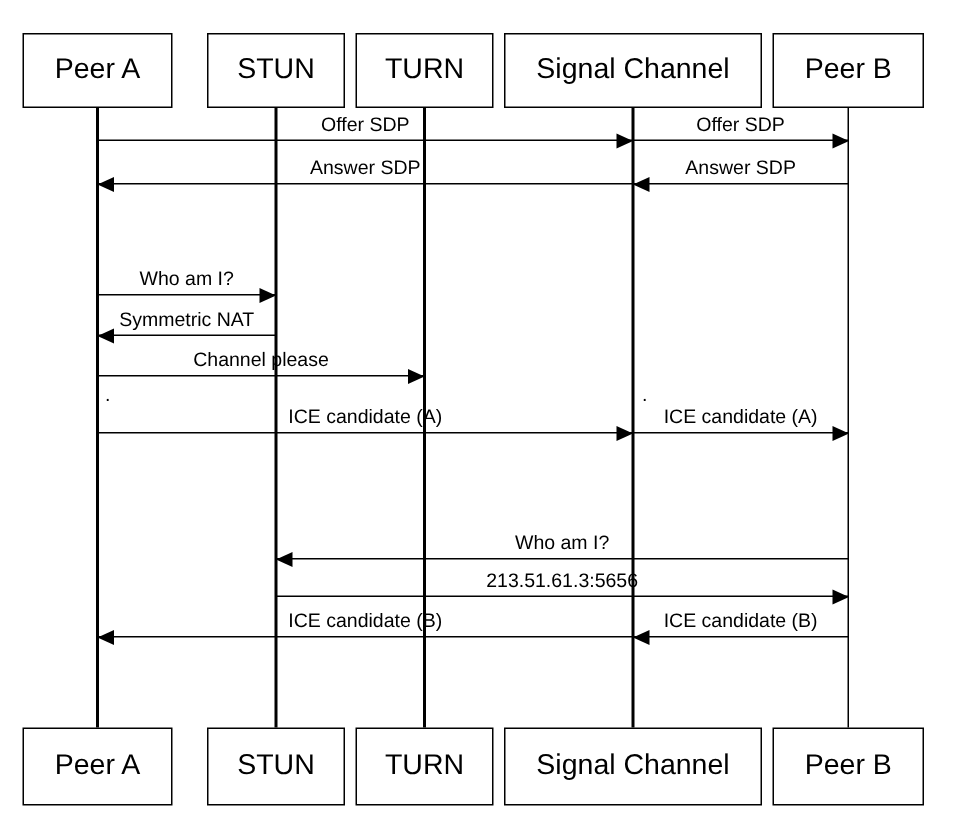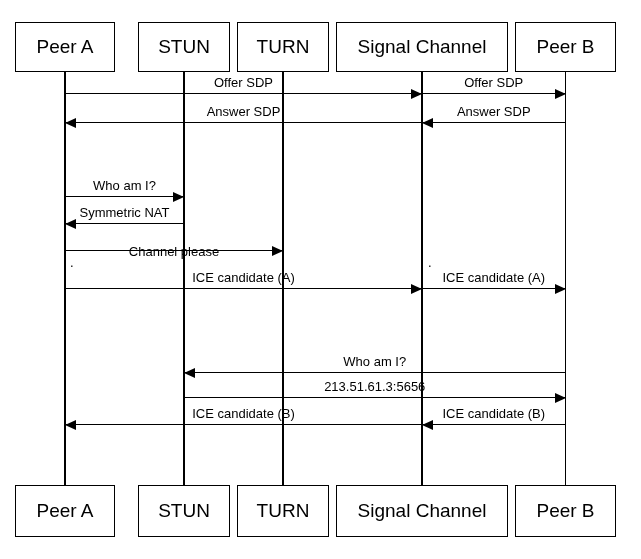--- a/index.html
+++ b/index.html
@@ -93,21 +93,21 @@
     <div class="arrow left" style="left: 65px; top: 117.5px;"></div>
     <div class="msg-label" style="left: 243.5px; top: 105px;">Answer SDP</div>
     <div class="msg-line" style="left: 65px; top: 196px; width: 119px;"></div>
     <div class="arrow right" style="left: 173px; top: 191.5px;"></div>
     <div class="msg-label" style="left: 124.5px; top: 179px;">Who am I?</div>
     <div class="msg-line" style="left: 65px; top: 223px; width: 119px;"></div>
     <div class="arrow left" style="left: 65px; top: 218.5px;"></div>
     <div class="msg-label" style="left: 124.5px; top: 206px;">Symmetric NAT</div>
     <div class="msg-line" style="left: 65px; top: 250px; width: 218px;"></div>
     <div class="arrow right" style="left: 272px; top: 245.5px;"></div>
-    <div class="msg-label" style="left: 174px; top: 245px;">Channel please</div>
+    <div class="msg-label" style="left: 174px; top: 233px;">Channel please</div>
     <div class="msg-line" style="left: 65px; top: 288px; width: 357px;"></div>
     <div class="arrow right" style="left: 411px; top: 283.5px;"></div>
     <div class="msg-label" style="left: 243.5px; top: 271px;">ICE candidate (A)</div>
     <div class="msg-line" style="left: 422px; top: 288px; width: 143.5px;"></div>
     <div class="arrow right" style="left: 554.5px; top: 283.5px;"></div>
     <div class="msg-label" style="left: 493.75px; top: 271px;">ICE candidate (A)</div>
     <div class="msg-line" style="left: 184px; top: 372px; width: 381.5px;"></div>
     <div class="arrow left" style="left: 184px; top: 367.5px;"></div>
     <div class="msg-label" style="left: 374.75px; top: 355px;">Who am I?</div>
     <div class="msg-line" style="left: 184px; top: 397px; width: 381.5px;"></div>

